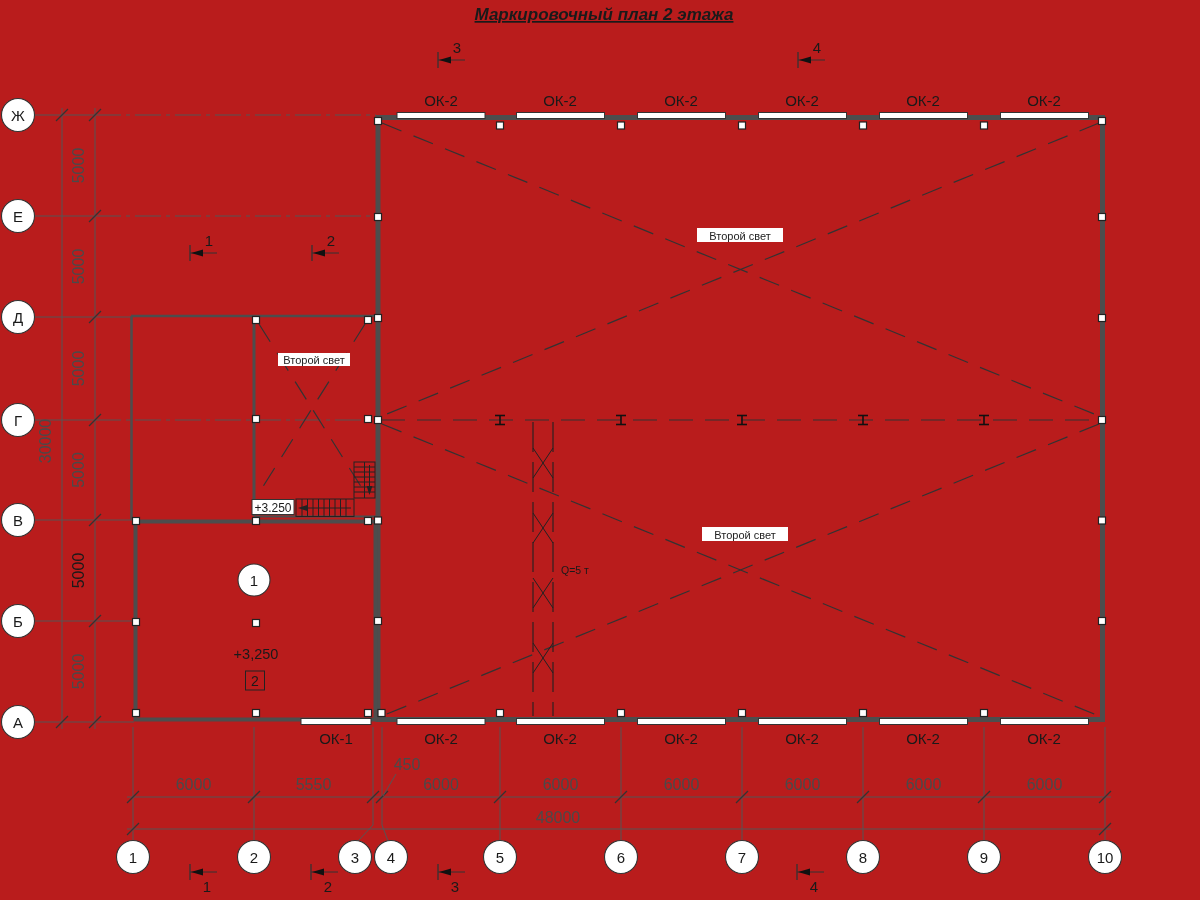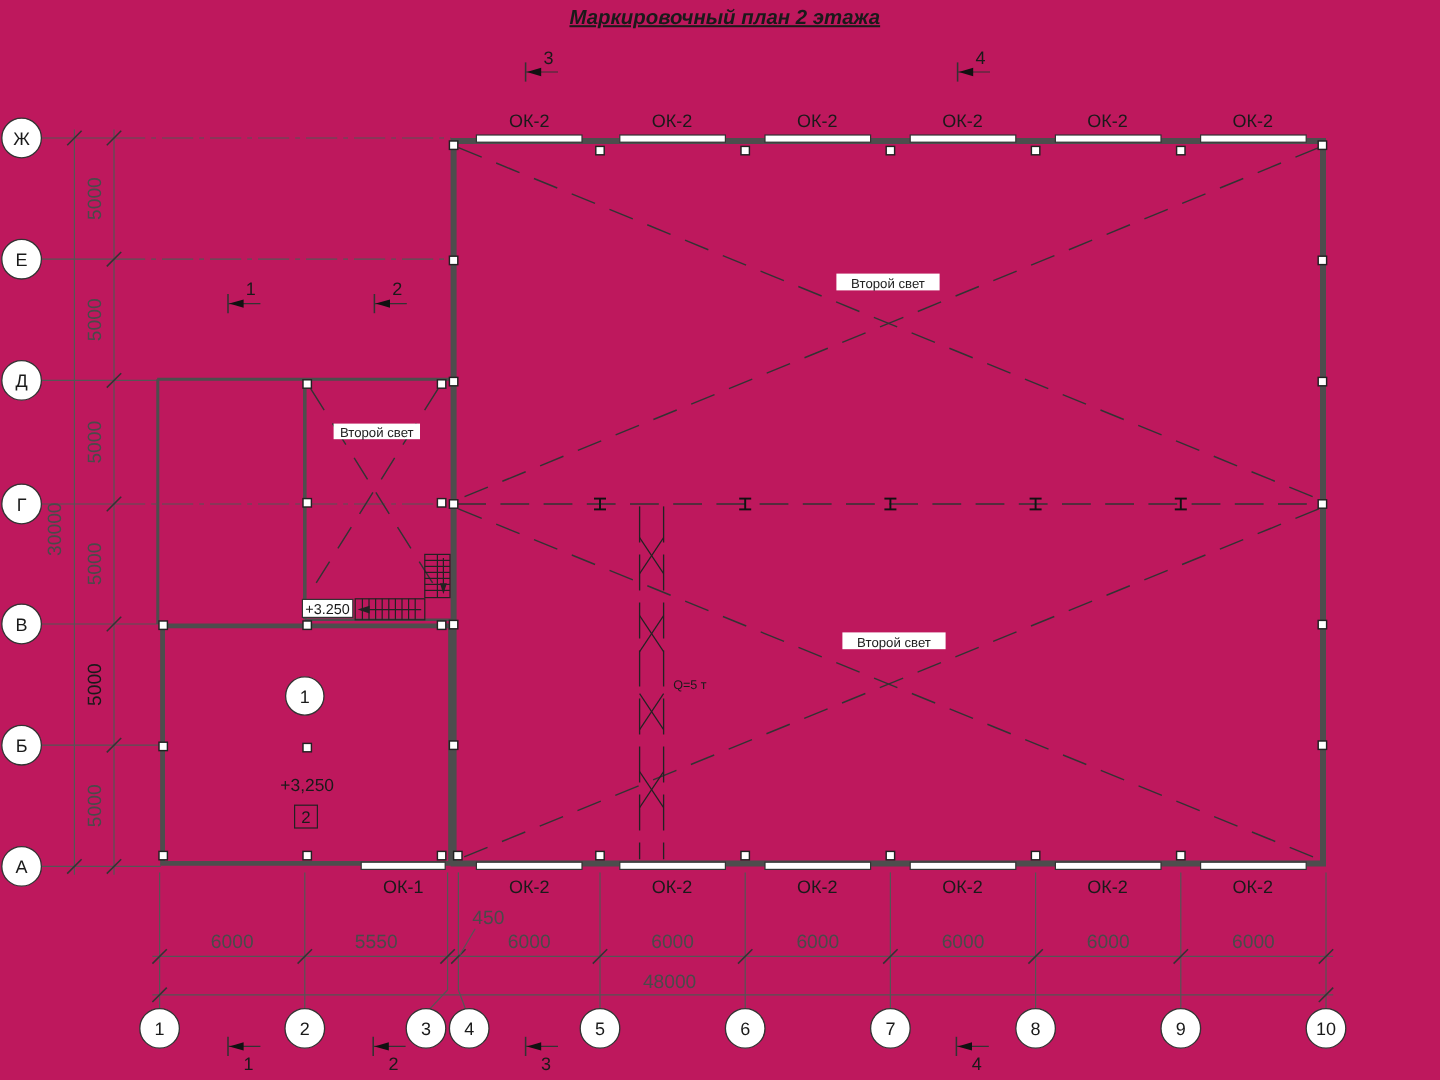--- a/index.html
+++ b/index.html
@@ -1,16 +1,16 @@
 <!DOCTYPE html>
 <html><head>
 <meta charset="utf-8">
 <style>
   html,body{margin:0;padding:0;background:#fff;}
-  .canvas{position:relative;width:1200px;height:900px;background:#be185d;overflow:hidden;
+  .canvas{position:relative;width:1200px;height:900px;background:#b91c1c;overflow:hidden;
           font-family:"Liberation Sans",sans-serif;}
   svg{display:block;}
   text{font-family:"Liberation Sans",sans-serif;fill:#1a1a1a;}
   .thin{stroke:#333;stroke-width:1;fill:none;}
   .axis{stroke:#555;stroke-width:1;fill:none;stroke-dasharray:26 5 4 5;}
   .dash{stroke:#333;stroke-width:1.1;fill:none;stroke-dasharray:24 12;}
   .brace{stroke:#333;stroke-width:1.2;fill:none;stroke-dasharray:21 13;}
   .crane{stroke:#222;stroke-width:1.1;fill:none;stroke-dasharray:30 10;}
   .cranex{stroke:#222;stroke-width:1;fill:none;}
   .wall{stroke:#4d4d4d;fill:none;}

